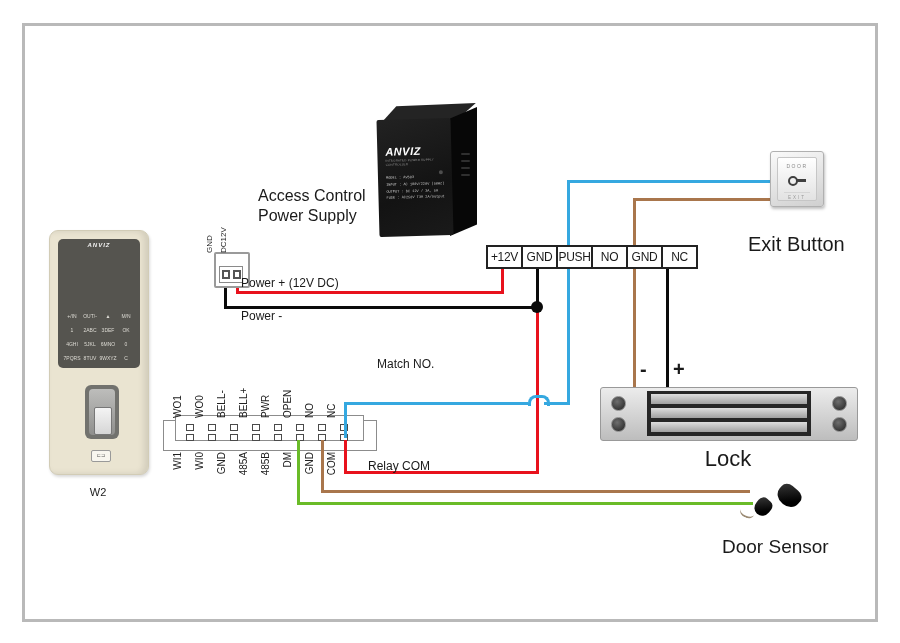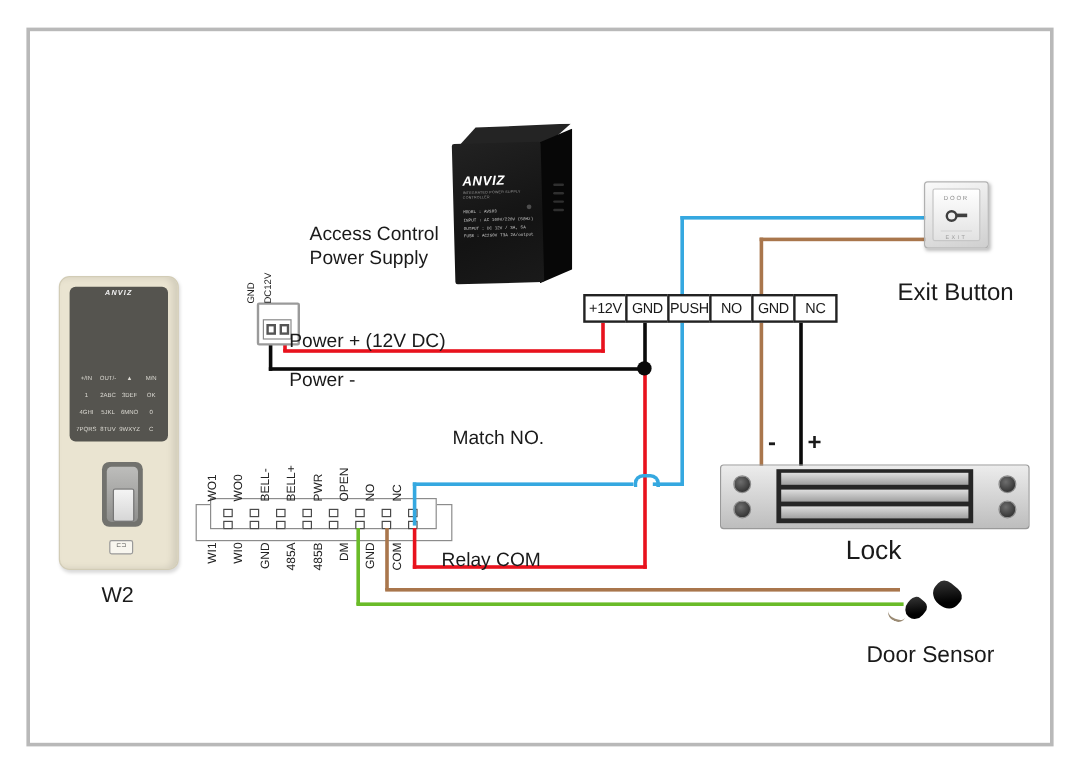--- a/index.html
+++ b/index.html
@@ -12,21 +12,21 @@
   
   .wire{position:absolute;z-index:4;}
   .wh{height:3px;}
   .wv{width:3px;}
   .wire-arc{position:absolute;z-index:4;width:16px;height:8px;background:transparent!important;
             border:3px solid;border-bottom:none;border-radius:8px 8px 0 0;}
   .junction{position:absolute;z-index:5;width:12px;height:12px;border-radius:50%;background:#0a0a0a;}
 
   
   .lbl{position:absolute;z-index:6;white-space:nowrap;}
-  .lbl-sm{font-size:16px;}
+  .lbl-sm{font-size:12px;}
   .lbl-big{font-size:20px;}
   .caption-ps{font-size:16px;line-height:1.25;}
 
   
   .tblock{left:486px;top:245px;display:flex;z-index:6;}
   .tcell{width:33px;height:20px;border:2px solid #222;margin-left:-2px;background:#fff;
          font-size:12px;line-height:20px;text-align:center;letter-spacing:-0.3px;}
   .tcell:first-child{margin-left:0;}
 
   
@@ -101,21 +101,21 @@
   .w2-keys{position:absolute;left:5px;top:70px;width:72px;height:56px;display:grid;
            grid-template-columns:repeat(4,1fr);grid-template-rows:repeat(4,1fr);
            color:#dddbd4;font-size:5px;align-items:center;justify-items:center;}
   .w2-fp{position:absolute;left:35px;top:154px;width:34px;height:54px;background:#72726e;border-radius:6px;}
   .w2-fp-mid{position:absolute;left:4px;top:4px;width:26px;height:46px;border-radius:4px;
              background:linear-gradient(180deg,#bdbdbb,#8f8f8d);}
   .w2-fp-win{position:absolute;left:9px;top:22px;width:16px;height:26px;border:1px solid #777;border-radius:2px;
              background:linear-gradient(180deg,#f4f4f4,#d6d6d6);}
   .w2-usb{position:absolute;left:41px;top:219px;width:18px;height:10px;border:1px solid #999;border-radius:2px;
           background:#f8f6ef;text-align:center;font-size:5px;line-height:9px;color:#555;}
-  .w2-label{left:49px;top:486px;width:98px;text-align:center;font-size:18px;z-index:6;}
+  .w2-label{left:49px;top:486px;width:98px;text-align:center;font-size:11px;z-index:6;}
 </style>
 </head>
 <body>
 
 <div class="canvas">
   <div class="abs frame"></div>
 
   <div class="abs w2-body">
     <div class="w2-panel">
       <div class="w2-brand">ANVIZ</div>

